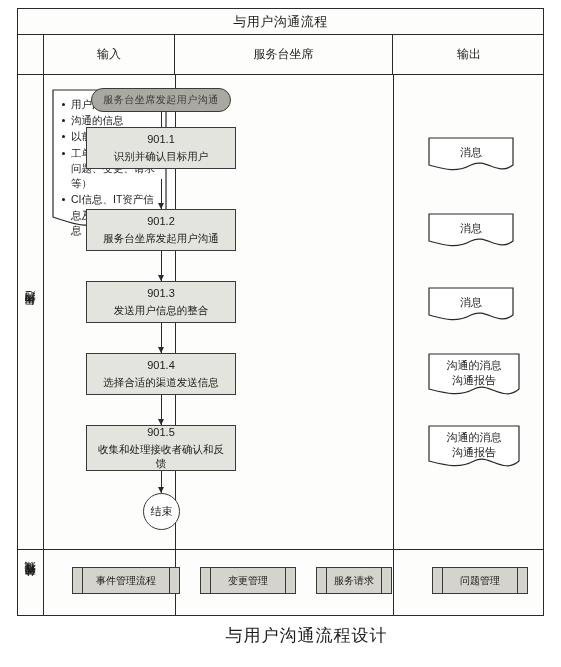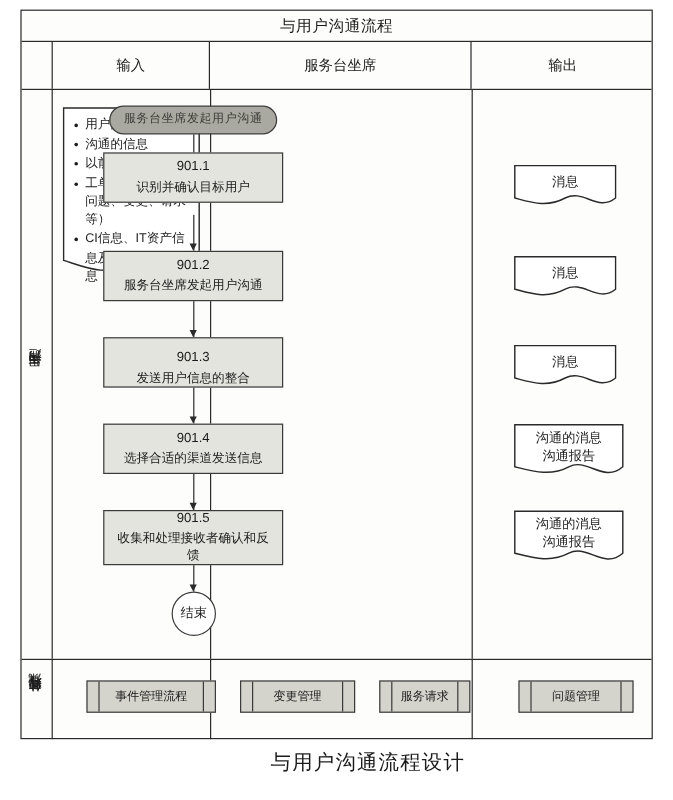--- a/index.html
+++ b/index.html
@@ -320,21 +320,21 @@
       <div class="arrowhead" style="left:113.5px; top:128px;"></div>
 
       <div class="node process-node" style="left:42px; top:134px; width:150px; height:42px;">
         <span class="step-no">901.2</span>
         <span class="step-txt">服务台坐席发起用户沟通</span>
       </div>
 
       <div class="connector" style="left:117px; top:176px; height:30px;"></div>
       <div class="arrowhead" style="left:113.5px; top:200px;"></div>
 
-      <div class="node process-node" style="left:42px; top:206px; width:150px; height:42px;justify-content:flex-end;">
+      <div class="node process-node" style="left:42px; top:206px; width:150px; height:42px;">
         <span class="step-no">901.3</span>
         <span class="step-txt">发送用户信息的整合</span>
       </div>
 
       <div class="connector" style="left:117px; top:248px; height:30px;"></div>
       <div class="arrowhead" style="left:113.5px; top:272px;"></div>
 
       <div class="node process-node" style="left:42px; top:278px; width:150px; height:42px;">
         <span class="step-no">901.4</span>
         <span class="step-txt">选择合适的渠道发送信息</span>

